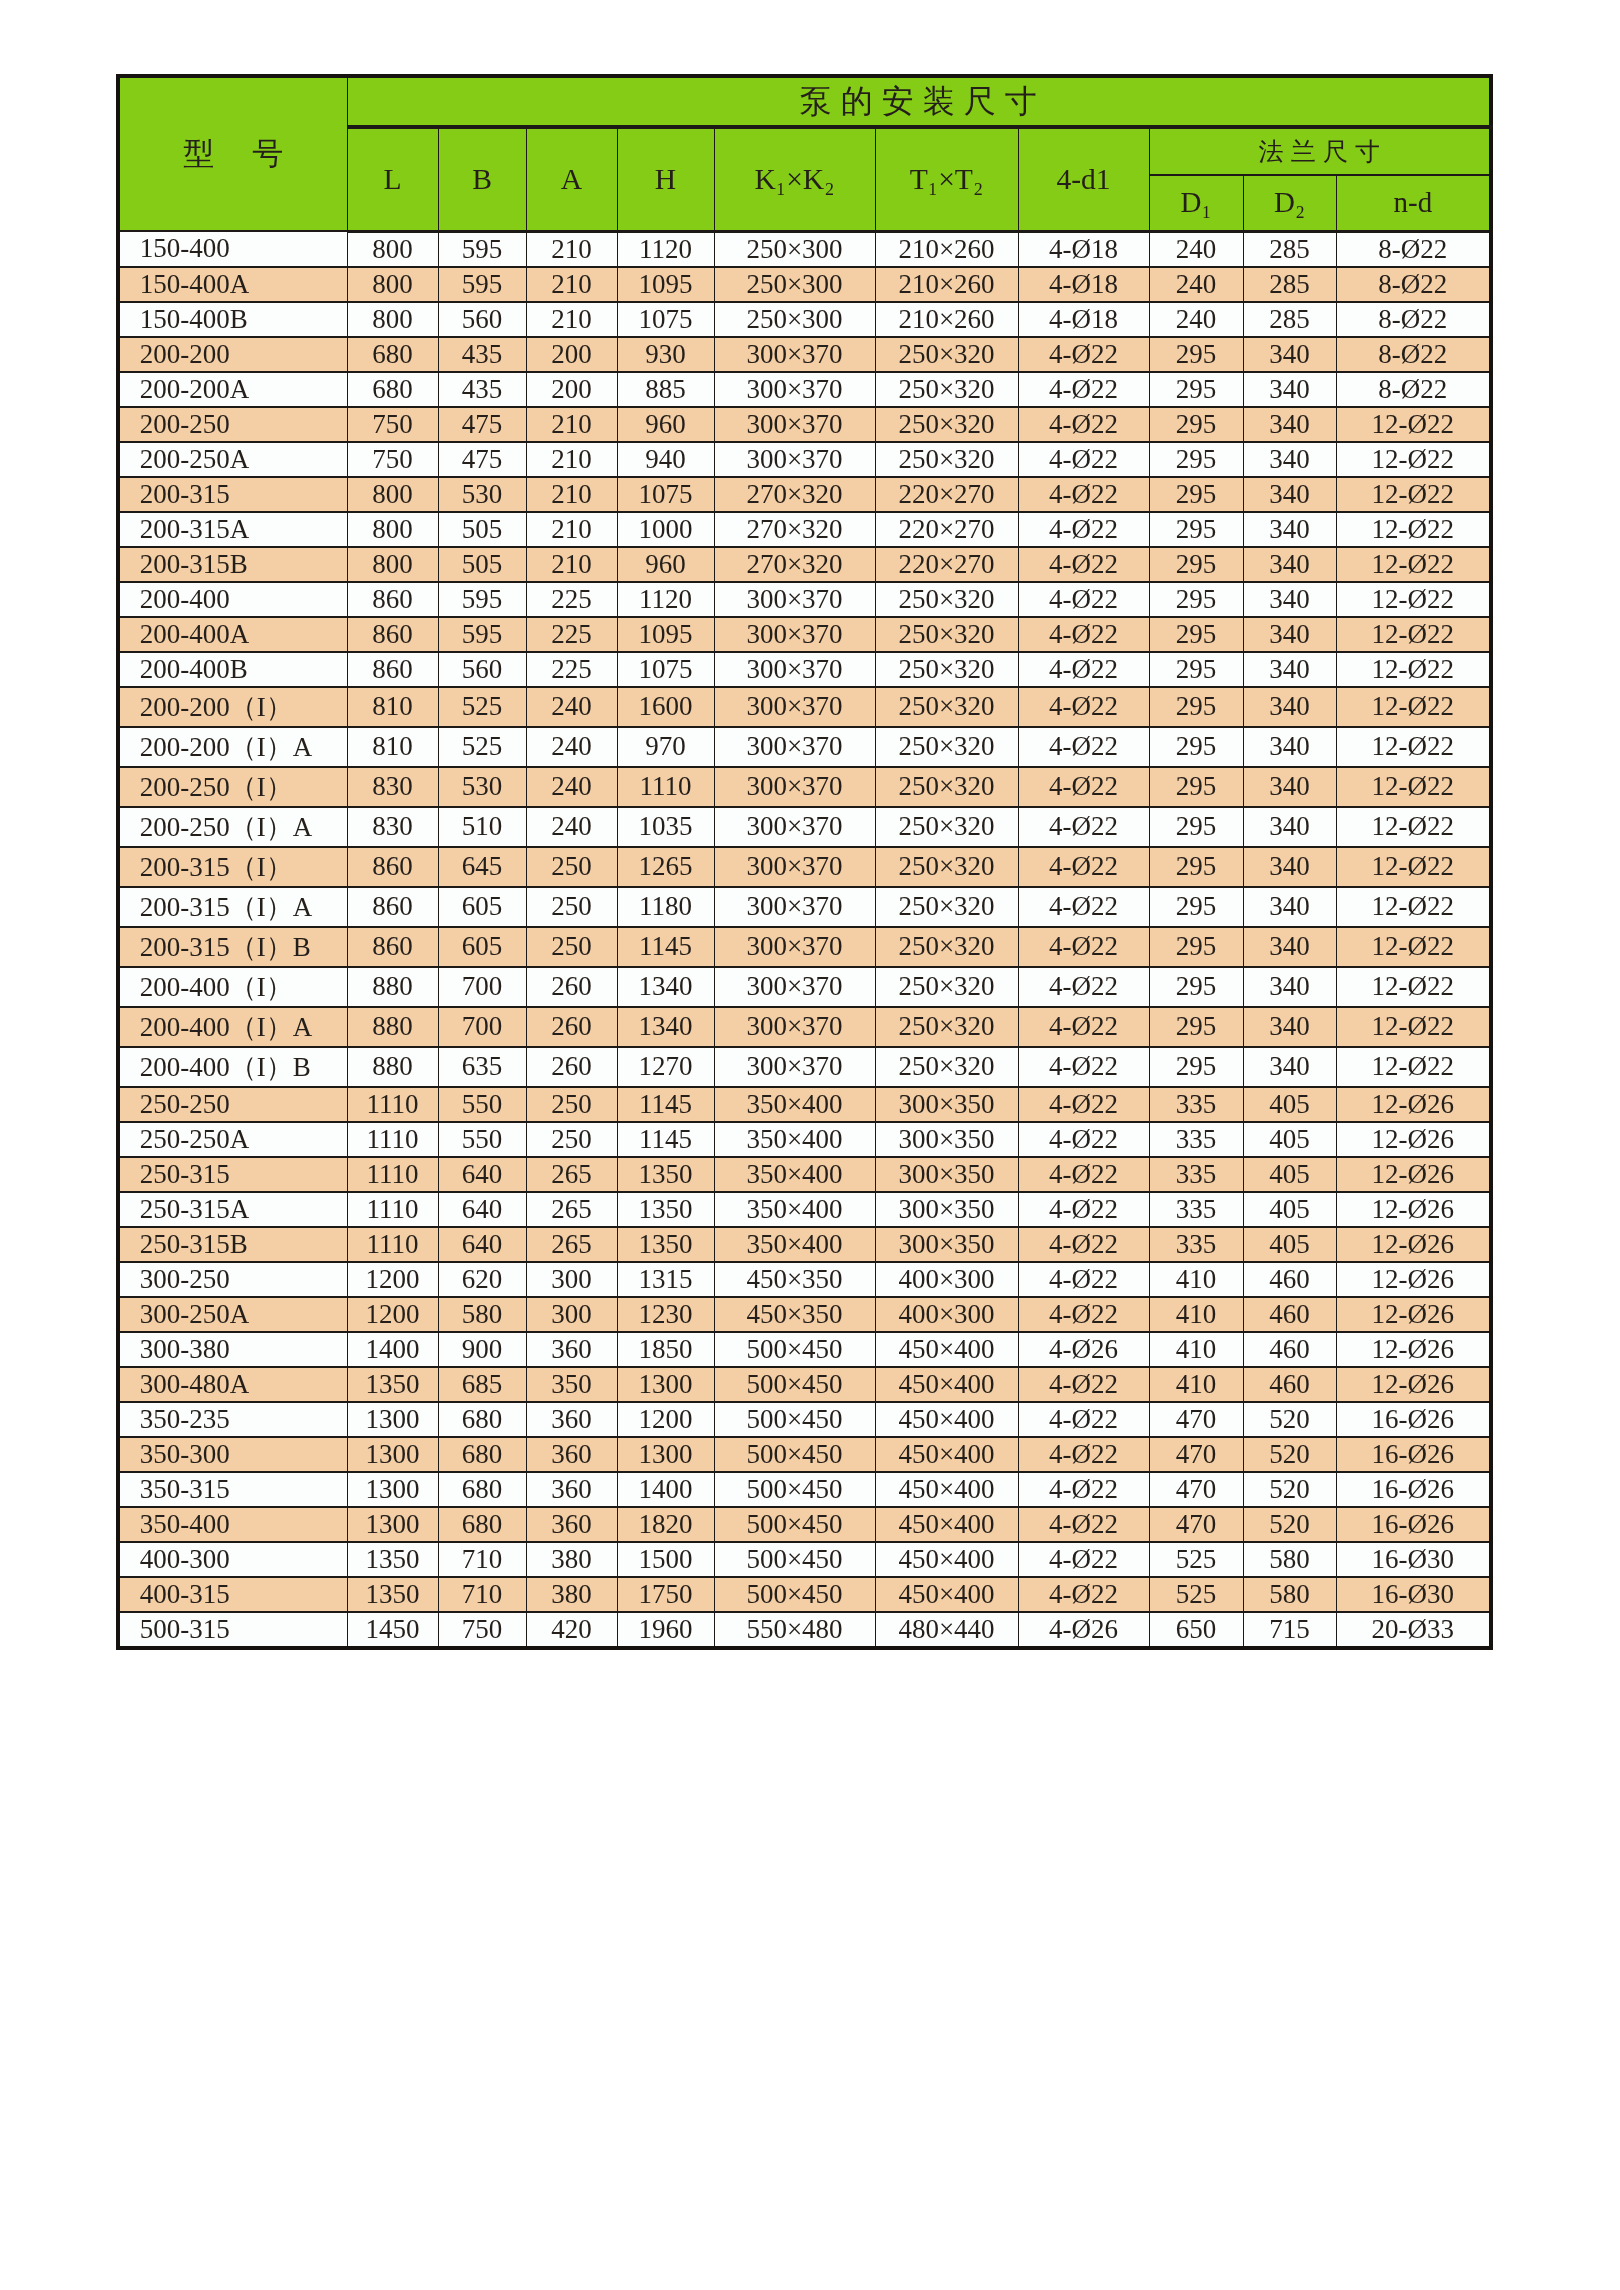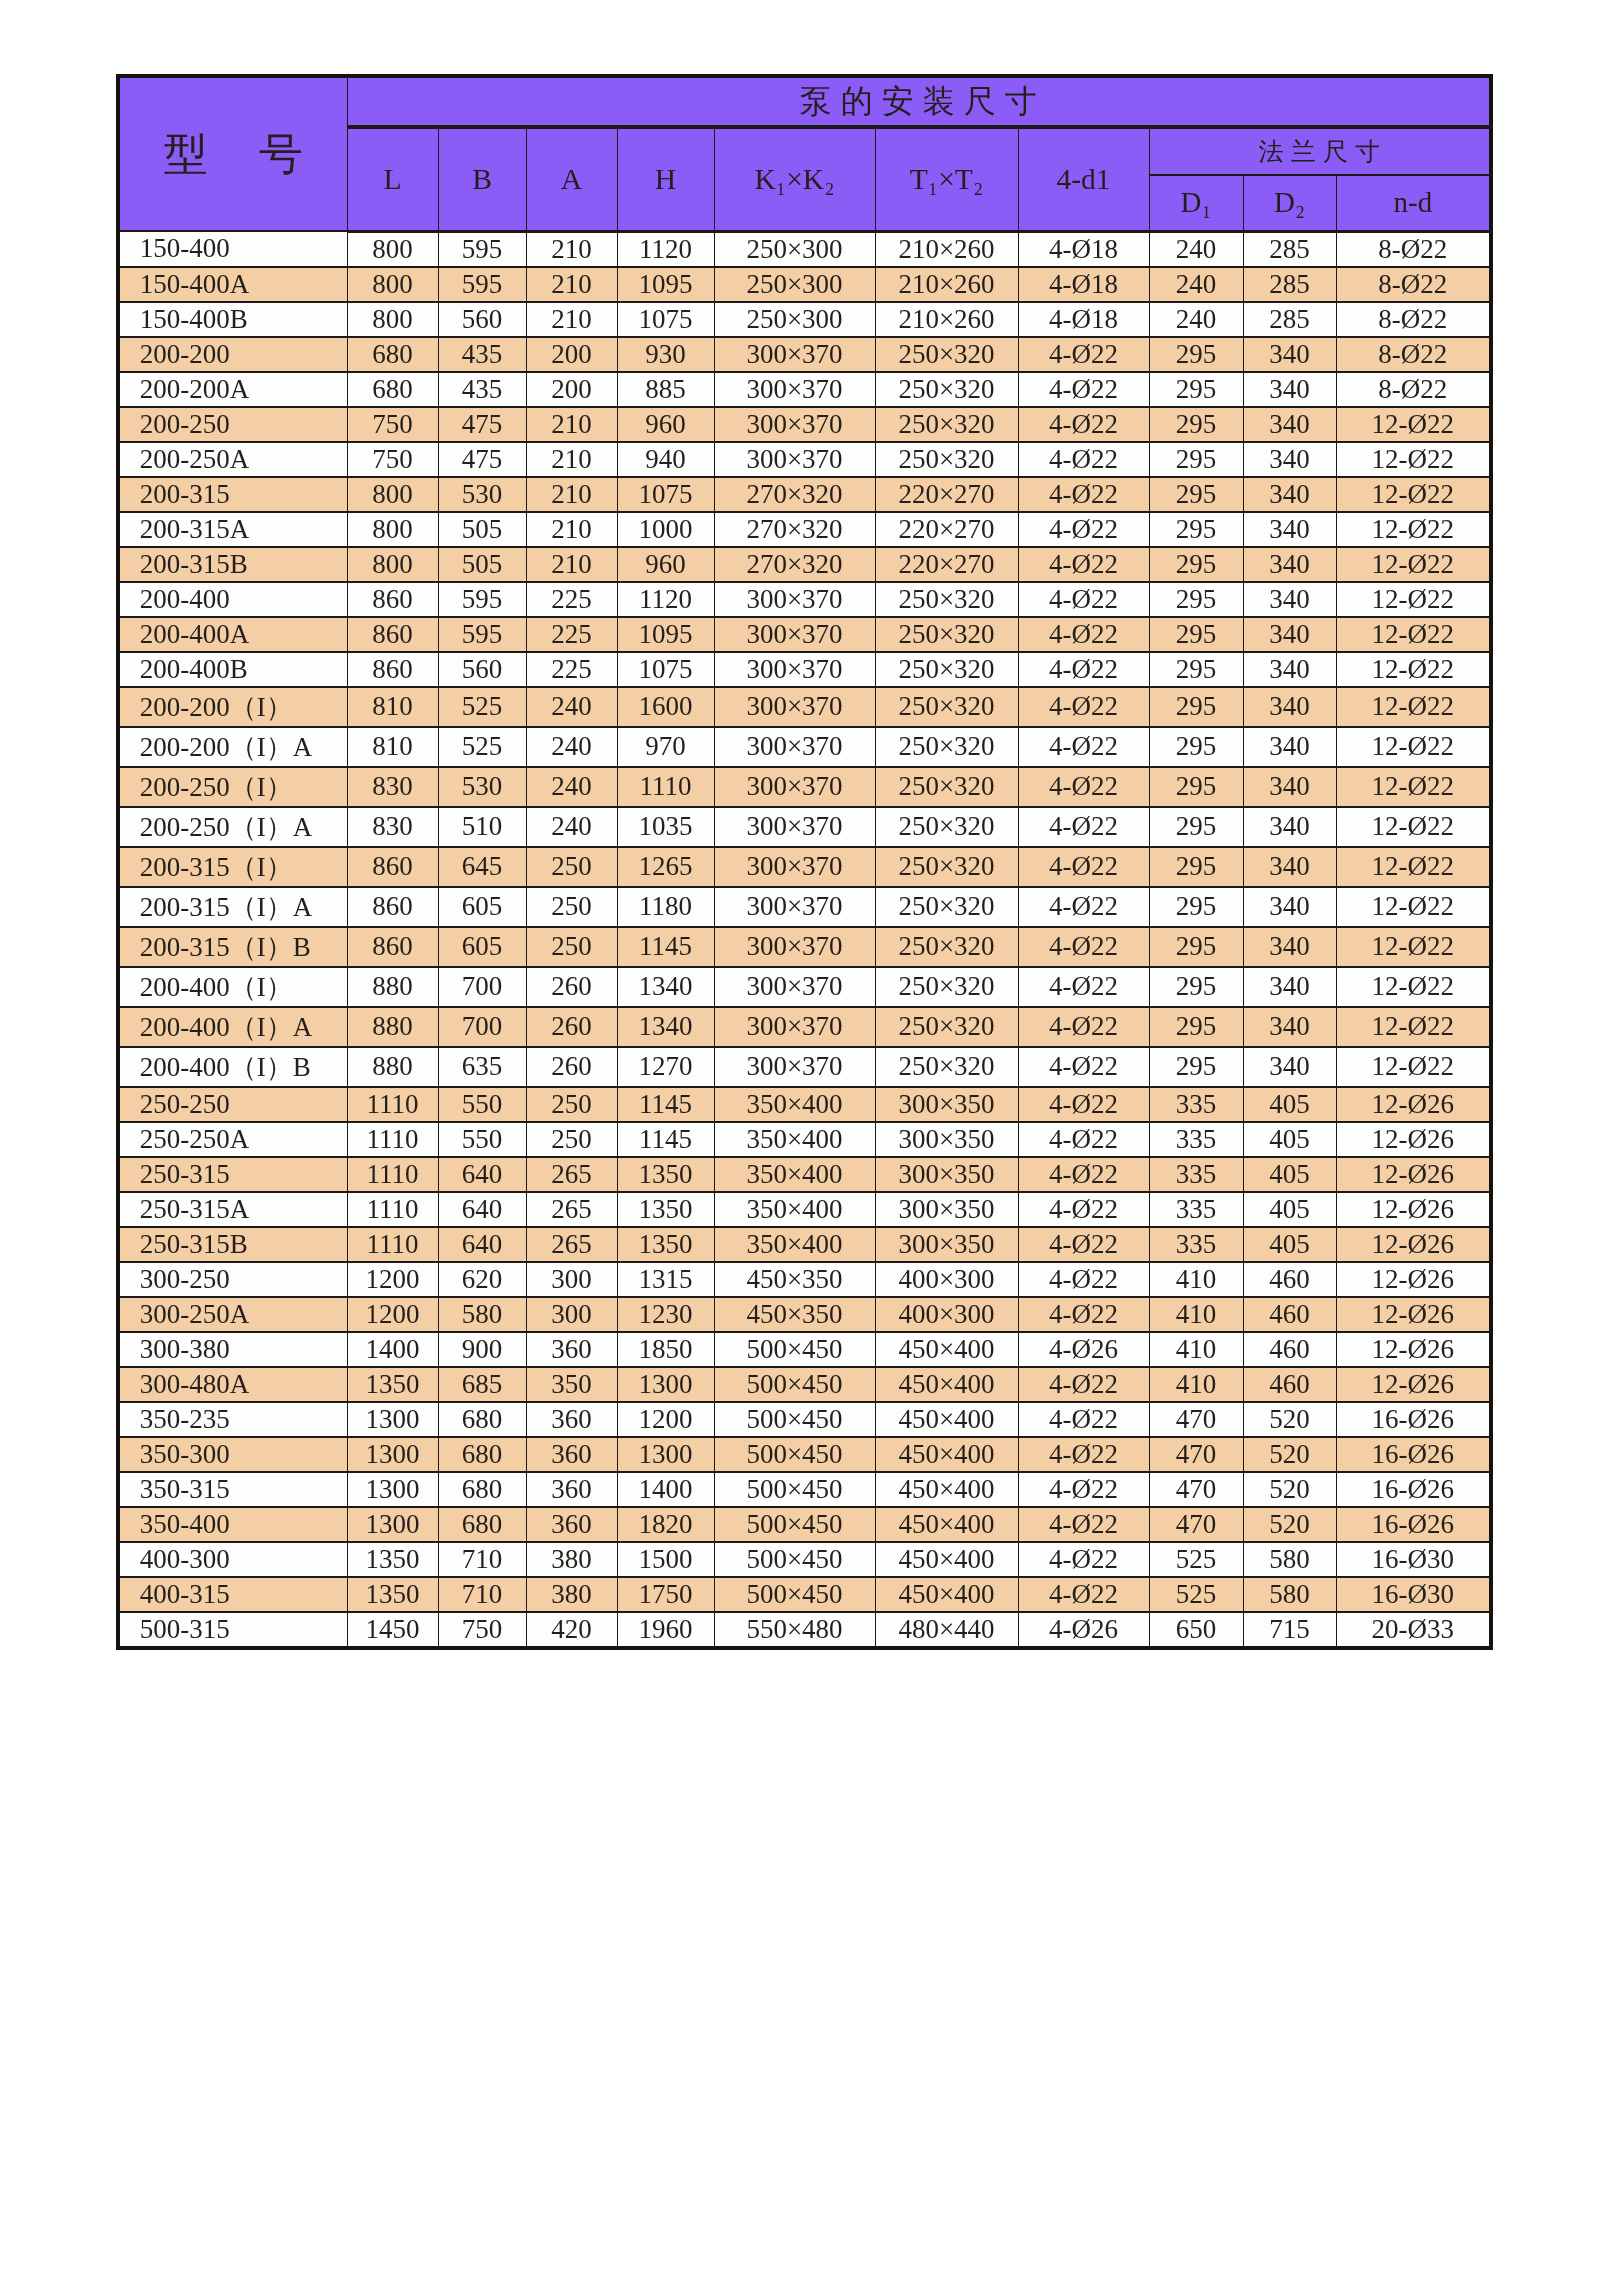--- a/index.html
+++ b/index.html
@@ -28,28 +28,28 @@
     border: 1.8px solid #1c1916;
     border-top-width: 2.7px;
     border-bottom-width: 2.7px;
     text-align: center;
     vertical-align: middle;
     color: #241f1a;
     overflow: hidden;
     white-space: nowrap;
   }
   thead th {
-    background: #8b5cf6;
+    background: #84cc16;
     font-weight: normal;
   }
   tr.h-row1 { height: 51px; }
   tr.h-row2 { height: 48px; }
   tr.h-row3 { height: 56px; }
   .h-model {
-    font-size: 44px;
+    font-size: 31px;
     letter-spacing: 3.6px;
     text-indent: 3.6px;
   }
   .h-install {
     font-size: 32px;
     letter-spacing: 9px;
     text-indent: 9px;
     border-bottom-width: 4.5px;
   }
   .h-col {

